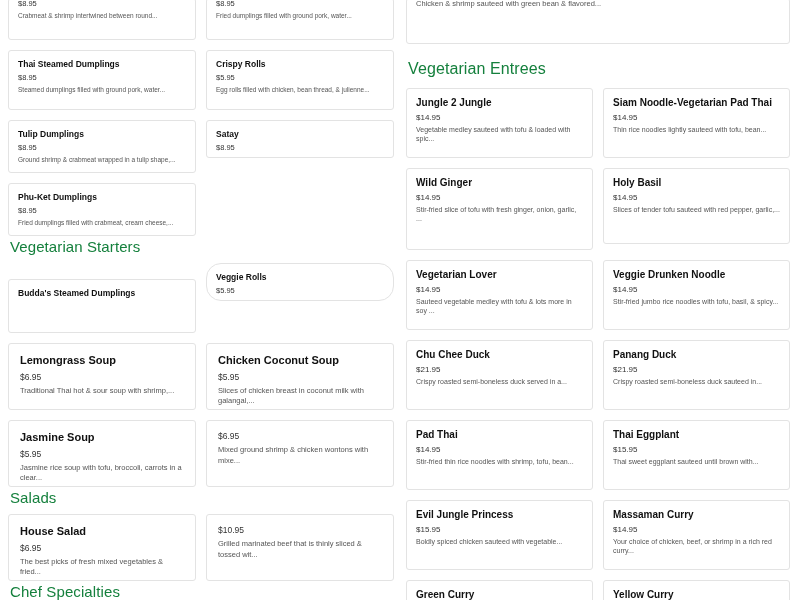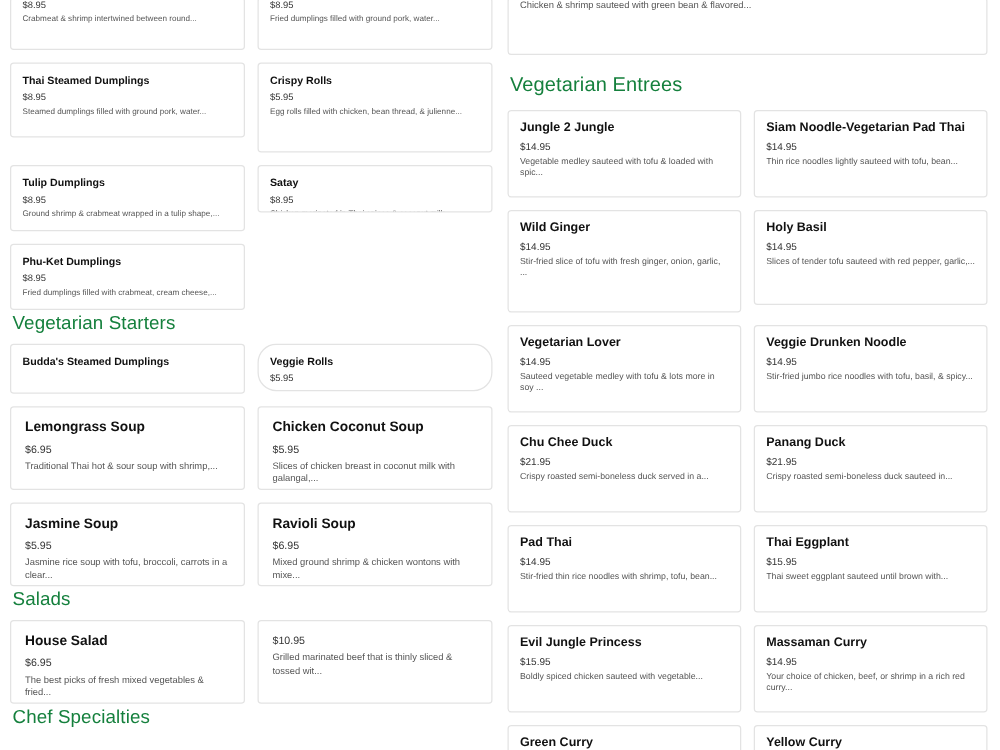--- a/index.html
+++ b/index.html
@@ -100,21 +100,21 @@
         <div class="item-desc">Fried dumplings filled with ground pork, water...</div>
       </div>
     </div>
 
     <div class="grid grid-2" style="margin-top:10px;">
       <div class="card" style="height:60px;">
         <div class="item-name">Thai Steamed Dumplings</div>
         <div class="item-price">$8.95</div>
         <div class="item-desc">Steamed dumplings filled with ground pork, water...</div>
       </div>
-      <div class="card" style="height:72px;">
+      <div class="card" style="height:60px;">
         <div class="item-name">Crispy Rolls</div>
         <div class="item-price">$5.95</div>
         <div class="item-desc">Egg rolls filled with chicken, bean thread, &amp; julienne...</div>
       </div>
       <div class="card" style="height:53px;">
         <div class="item-name">Tulip Dumplings</div>
         <div class="item-price">$8.95</div>
         <div class="item-desc">Ground shrimp &amp; crabmeat wrapped in a tulip shape,...</div>
       </div>
       <div class="card" style="height:38px;">
@@ -125,21 +125,21 @@
       <div class="card" style="height:53px;">
         <div class="item-name">Phu-Ket Dumplings</div>
         <div class="item-price">$8.95</div>
         <div class="item-desc">Fried dumplings filled with crabmeat, cream cheese,...</div>
       </div>
     </div>
 
     <div class="section-title">Vegetarian Starters</div>
 
     <div class="grid grid-2">
-      <div class="card name-only" style="height:40px;">
+      <div class="card name-only" style="height:54px;margin-top:16px;">
         <div class="item-name">Budda's Steamed Dumplings</div>
       </div>
       <div class="card name-only" style="height:38px;border-radius:15px;">
         <div class="item-name">Veggie Rolls</div>
         <div class="item-price">$5.95</div>
       </div>
     </div>
 
     <div class="grid grid-2" style="margin-top:10px;">
       <div class="card big" style="height:67px;">
@@ -151,21 +151,20 @@
         <div class="item-name">Chicken Coconut Soup</div>
         <div class="item-price">$5.95</div>
         <div class="item-desc">Slices of chicken breast in coconut milk with galangal,...</div>
       </div>
       <div class="card big" style="height:67px;">
         <div class="item-name">Jasmine Soup</div>
         <div class="item-price">$5.95</div>
         <div class="item-desc">Jasmine rice soup with tofu, broccoli, carrots in a clear...</div>
       </div>
       <div class="card big" style="height:67px;">
-        <div class="item-name">Ravioli Soup</div>
         <div class="item-price">$6.95</div>
         <div class="item-desc">Mixed ground shrimp &amp; chicken wontons with mixe...</div>
       </div>
     </div>
 
     <div class="section-title">Salads</div>
 
     <div class="grid grid-2">
       <div class="card big" style="height:67px;">
         <div class="item-name">House Salad</div>

